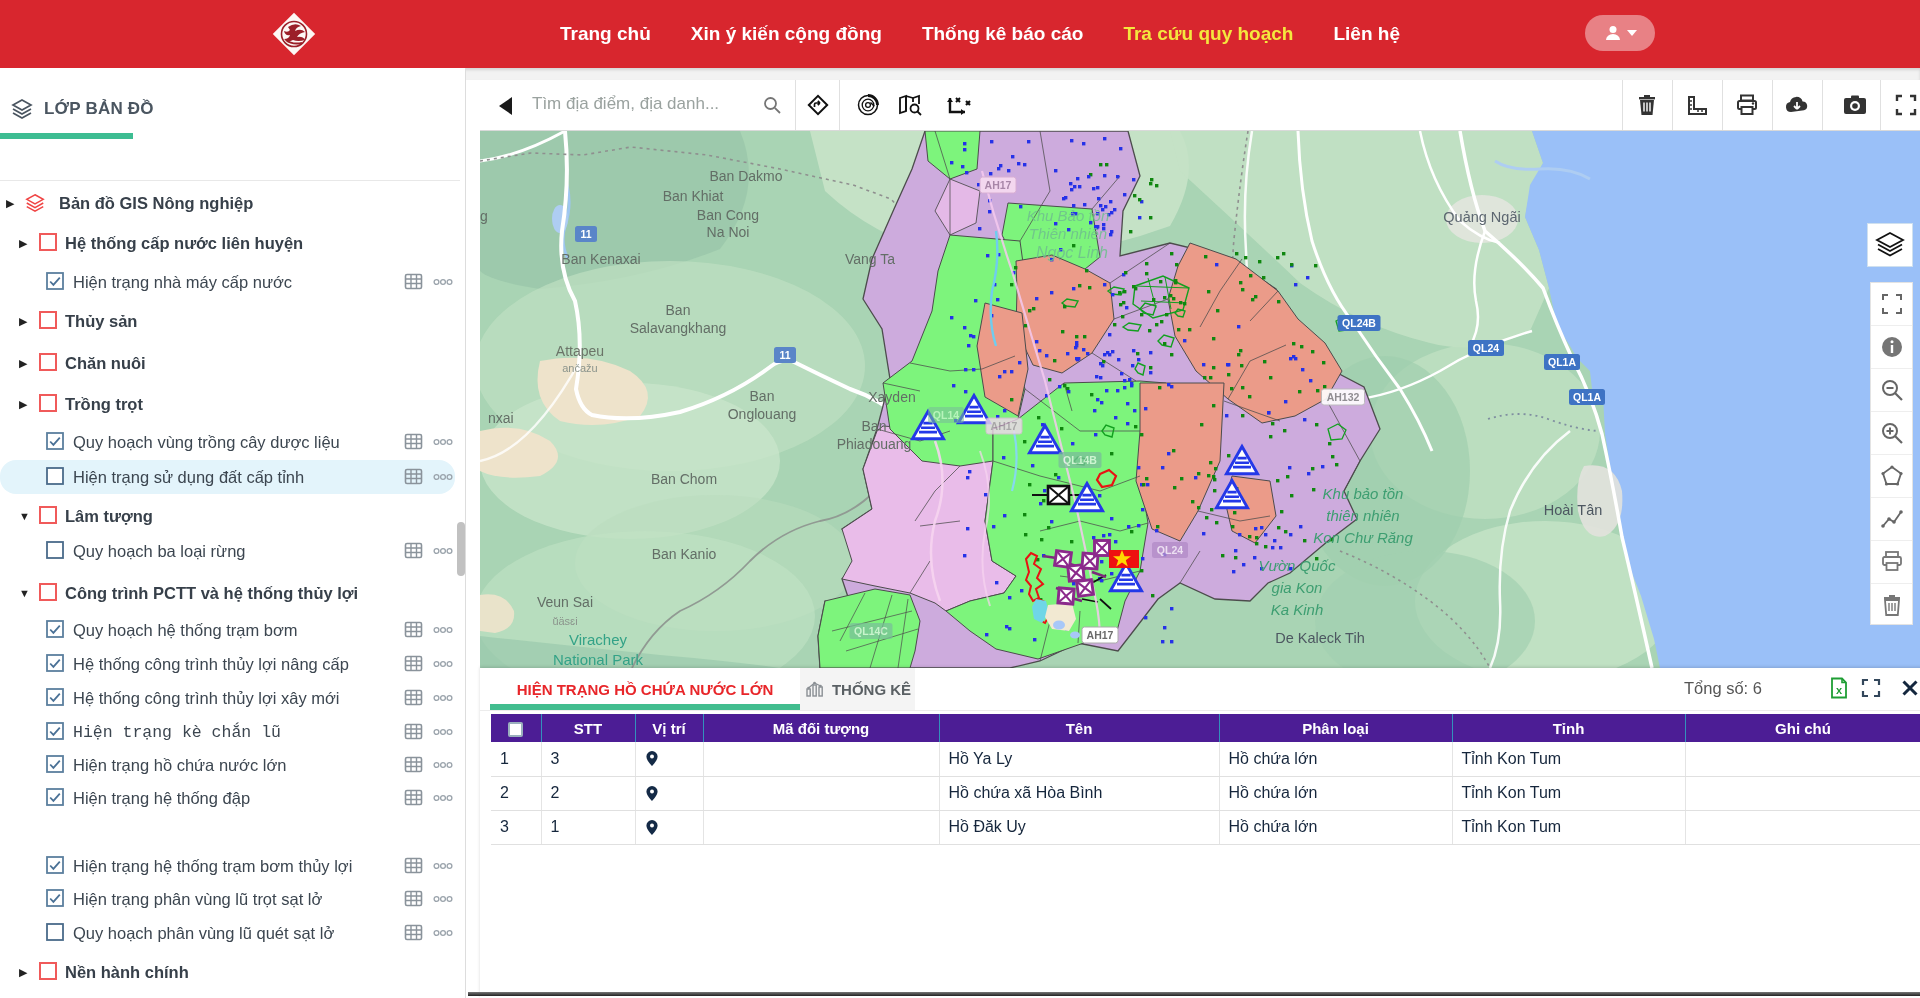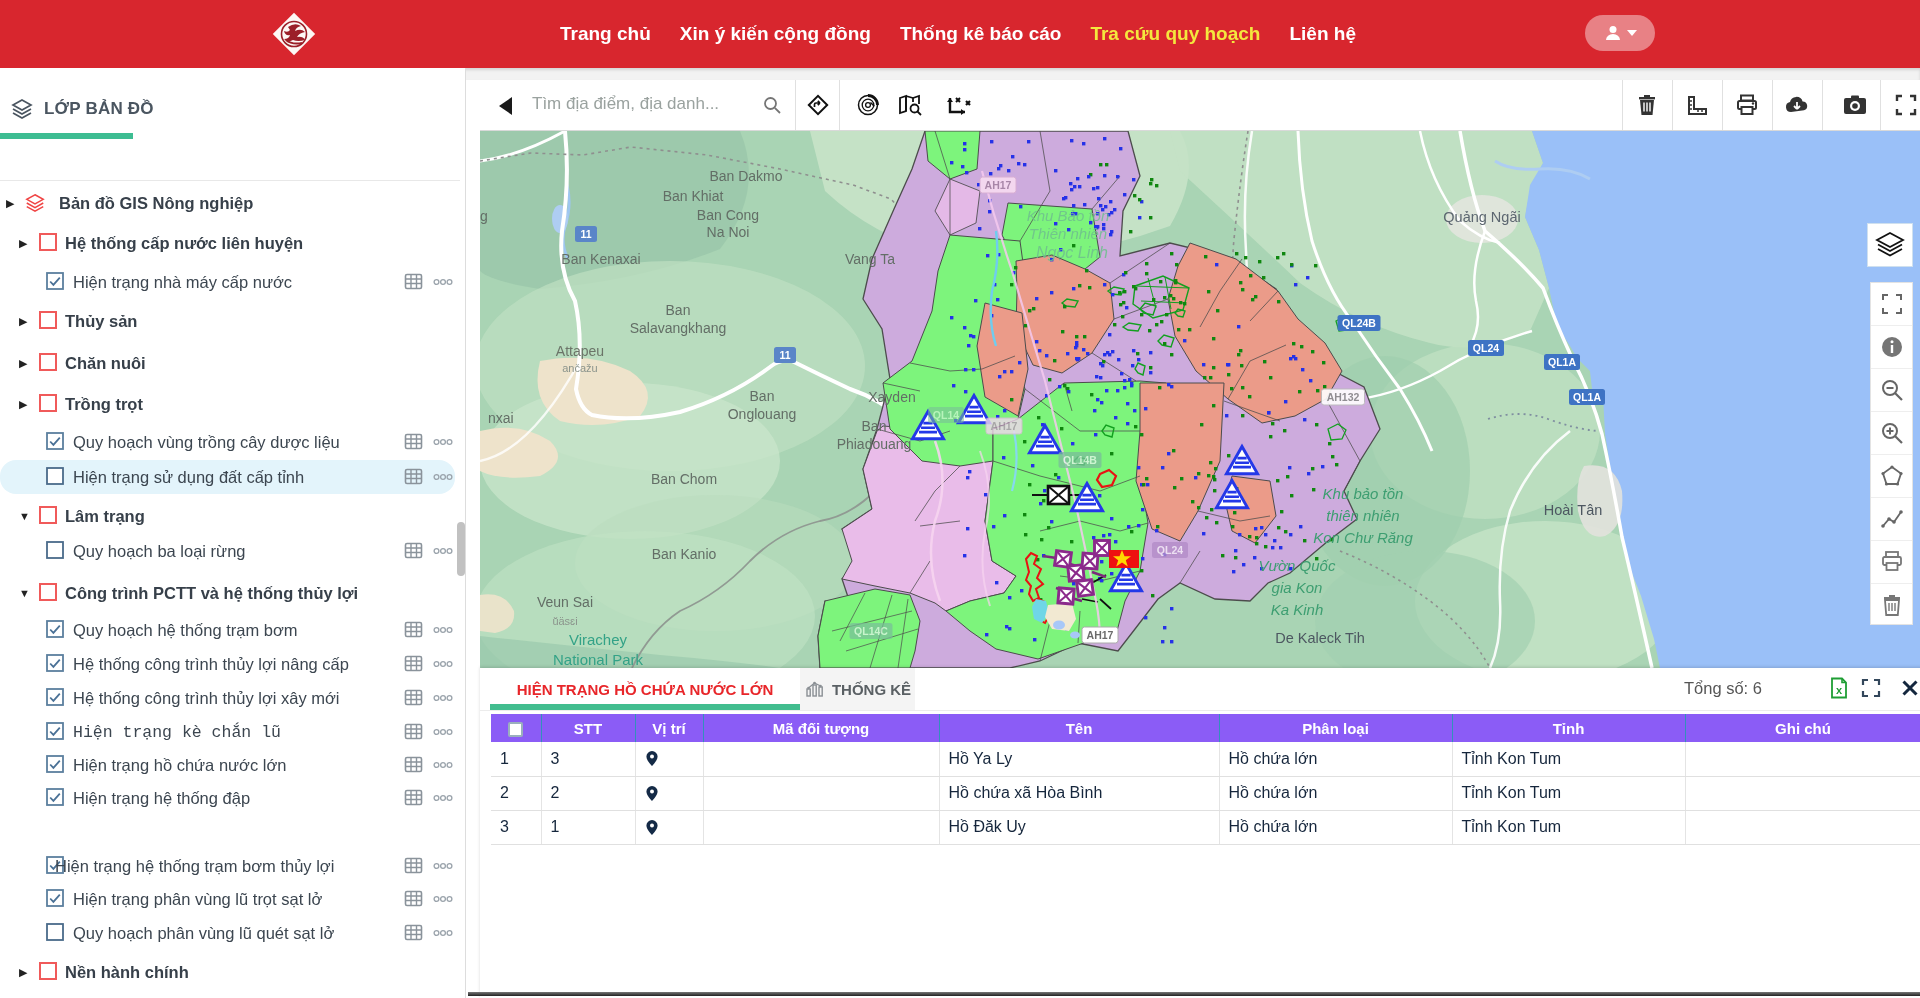--- a/index.html
+++ b/index.html
@@ -1,17 +1,17 @@
 <!DOCTYPE html>
 <html><head><meta charset="utf-8">
 <style>
 * { margin:0; padding:0; box-sizing:border-box; }
 html,body { width:1920px; height:998px; overflow:hidden; font-family:"Liberation Sans",sans-serif; background:#fff; }
 #header { position:absolute; left:0; top:0; width:1920px; height:68px; background:#d8262e; z-index:30; }
-#header .nav { position:absolute; left:560px; top:0; height:68px; display:flex; align-items:center; gap:29px; }
+#header .nav { position:absolute; left:560px; top:0; height:68px; display:flex; align-items:center; gap:40px; }
 #header .nav a { color:#fff; font-size:19px; font-weight:bold; text-decoration:none; white-space:nowrap; }
 #header .nav a.act { color:#f4e73e; }
 #userpill { position:absolute; left:1585px; top:15px; width:70px; height:36px; background:rgba(255,255,255,0.42); border-radius:18px; display:flex; align-items:center; justify-content:center; gap:5px; }
 #userpill .car { width:0;height:0;border-left:5px solid transparent;border-right:5px solid transparent;border-top:6px solid #fff; }
 #strip { position:absolute; left:0; top:68px; width:1920px; height:12px; background:#f2f2f2; box-shadow:0 2px 3px rgba(0,0,0,0.12) inset; }
 #sidebar { position:absolute; left:0; top:68px; width:466px; height:930px; background:#fff; z-index:20; border-right:1px solid #ddd; }
 #sbhead { position:absolute; left:0; top:26px; height:30px; display:flex; align-items:center; gap:10px; padding-left:10px; color:#4a5560; font-size:17px; font-weight:bold; letter-spacing:0.2px;}
 #sbgreen { position:absolute; left:0; top:65px; width:133px; height:6px; background:#3dbd92; }
 #sbline { position:absolute; left:0; top:112px; width:460px; height:1px; background:#e8e8e8; }
 #tree { position:absolute; left:0; top:0px; width:455px; height:930px; }
@@ -33,21 +33,21 @@
 #panel { position:absolute; left:0; top:588px; width:1452px; height:330px; background:#fff; z-index:12; box-shadow:0 -1px 3px rgba(0,0,0,0.15); }
 #tabact { position:absolute; left:10px; top:0; width:310px; height:42px; background:#fff; color:#e8262a; font-weight:bold; font-size:15px; display:flex; align-items:center; justify-content:center; }
 #tabact::after { content:""; position:absolute; left:0; bottom:0; width:100%; height:6px; background:#42bd8f; }
 #tabstat { position:absolute; left:320px; top:0; width:115px; height:42px; background:#f4f4f4; color:#5a6064; font-weight:bold; font-size:15px; display:flex; align-items:center; justify-content:center; gap:6px; }
 #tabline { position:absolute; left:0; top:42px; width:1452px; height:1px; background:#ececec; }
 #total { position:absolute; left:1204px; top:11px; font-size:16.5px; color:#555; }
 #pic1 { position:absolute; left:1349px; top:9px; }
 #pic2 { position:absolute; left:1381px; top:10px; }
 #pic3 { position:absolute; left:1420px; top:10px; }
 table#grid { position:absolute; left:11px; top:46px; width:1430px; border-collapse:collapse; table-layout:fixed; }
-#grid th { background:#8b5cf6; color:#fff; font-size:15px; font-weight:bold; height:28px; border-right:1px solid #3391bb; padding:0; }
+#grid th { background:#4c1d95; color:#fff; font-size:15px; font-weight:bold; height:28px; border-right:1px solid #3391bb; padding:0; }
 #grid td { height:34px; font-size:16px; color:#15263c; border-right:1px solid #e4e4e4; border-bottom:1px solid #e0e0e0; padding:0 0 0 9px; background:#fff; }
 #botline { position:absolute; left:468px; top:992px; width:1452px; height:4px; background:linear-gradient(#777,#222); z-index:40; }
 svg { display:block; }
 </style></head>
 <body>
 <div id="header">
   <svg width="76" height="62" viewBox="0 0 76 62" style="position:absolute;left:255px;top:3px">
       <g transform="translate(7,6)">
         <rect x="17" y="10" width="30" height="30" transform="rotate(45 32 25)" fill="#fdf8f5"></rect>
         <circle cx="32" cy="25" r="12.5" fill="none" stroke="#9b1f28" stroke-width="1.6"></circle>
@@ -196,21 +196,21 @@
           </svg>
         </span>
       </div>
       <div class="trow" style="top:431px">
         <span class="tri" style="left:19px">▼</span>
         <span class="ticon" style="left:39px;top:7px">
           <svg width="18" height="18" viewBox="0 0 18 18">
             <rect x="1" y="1" width="16" height="16" fill="#fff" stroke="#f05a5a" stroke-width="2"></rect>
           </svg>
         </span>
-        <span class="ttext bold" style="left:65px">Lâm trạng</span>
+        <span class="ttext bold" style="left:65px">Lâm tượng</span>
       </div>
       <div class="trow" style="top:466px;">
         <span class="ticon" style="left:46px;top:7px">
           <svg width="18" height="18" viewBox="0 0 18 18">
             <rect x="1" y="1" width="16" height="16" fill="#fff" stroke="#4a6b8a" stroke-width="1.8"></rect>
           </svg>
         </span>
         <span class="ttext" style="left:73px">Quy hoạch ba loại rừng</span>
         <span class="ticon" style="left:404px;top:7px">
           <svg width="19" height="19" viewBox="0 0 19 19">
@@ -367,21 +367,21 @@
           </svg>
         </span>
       </div>
       <div class="trow" style="top:781px;">
         <span class="ticon" style="left:46px;top:7px">
           <svg width="18" height="18" viewBox="0 0 18 18">
             <rect x="1" y="1" width="16" height="16" fill="#fff" stroke="#5b7f9e" stroke-width="1.8"></rect>
             <path d="M4.2,9.5 l3.2,3.4 l6.4-7.2" fill="none" stroke="#4a7196" stroke-width="1.8"></path>
           </svg>
         </span>
-        <span class="ttext" style="left:55px">Hiện trạng hệ thống trạm bơm thủy lợi</span>
+        <span class="ttext" style="left:73px">Hiện trạng hệ thống trạm bơm thủy lợi</span>
         <span class="ticon" style="left:404px;top:7px">
           <svg width="19" height="19" viewBox="0 0 19 19">
             <rect x="1.5" y="2.5" width="16" height="14" rx="1.5" fill="none" stroke="#8a939b" stroke-width="1.6"></rect>
             <path d="M1.5,7 h16 M1.5,11.5 h16 M7,2.5 v14 M12.5,2.5 v14" stroke="#8a939b" stroke-width="1.4"></path>
           </svg>
         </span>
         <span class="ticon" style="left:433px;top:13px">
           <svg width="20" height="8" viewBox="0 0 20 8">
             <circle cx="3.5" cy="4" r="2.4" fill="none" stroke="#9aa3ab" stroke-width="1.3"></circle>
             <circle cx="10" cy="4" r="2.4" fill="none" stroke="#9aa3ab" stroke-width="1.3"></circle>

